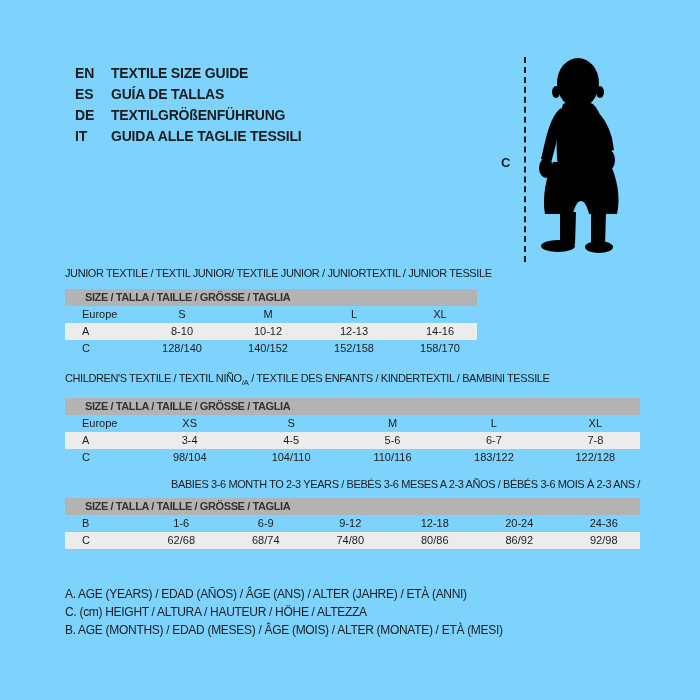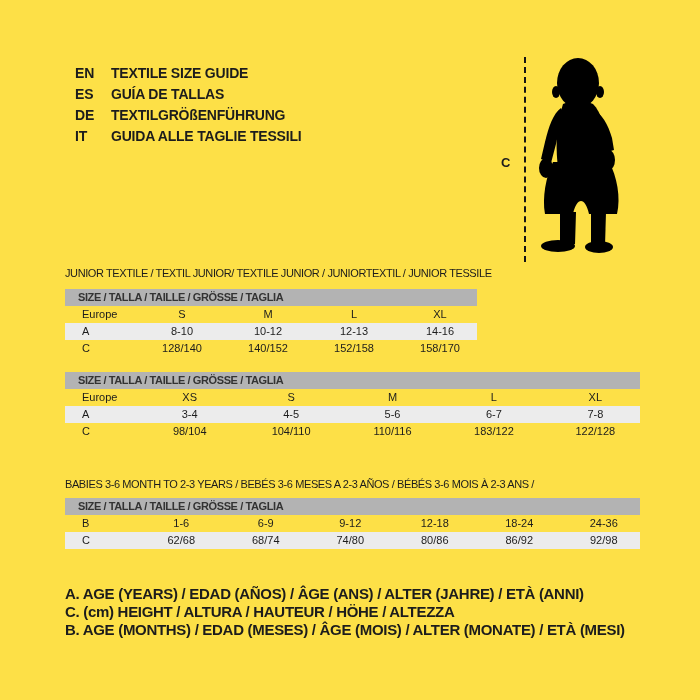--- a/index.html
+++ b/index.html
@@ -1,21 +1,21 @@
 <!DOCTYPE html>
 <html><head>
 <meta charset="utf-8">
 <style>
   * { box-sizing: border-box; }
   body { margin: 0; background: #fff; }
   .page {
     position: relative;
     width: 700px;
     height: 700px;
-    background: #fde047;
+    background: #7dd3fc;
     font-family: "Liberation Sans", sans-serif;
     color: #1c1c1c;
     overflow: hidden;
   }
 
   
   .lang-list { position: absolute; top: 63px; left: 75px; }
   .lang-row { display: flex; height: 21px; line-height: 21px;
               font-weight: bold; font-size: 14px; letter-spacing: -0.2px; }
   .lang-code { width: 36px; }
@@ -25,34 +25,34 @@
                   width: 0; border-left: 2px dashed #151515; }
   .measure-label { position: absolute; left: 501px; top: 155px;
                    font-size: 13px; font-weight: bold; }
   .baby-svg { position: absolute; left: 532px; top: 56px; }
 
   
   .table-block { position: absolute; left: 65px; }
   .tbl-title { font-size: 11px; font-weight: normal; letter-spacing: -0.4px;
                line-height: 13px; margin-bottom: 9px; white-space: nowrap; }
   .tbl-title sub { font-size: 8px; }
-  .t3 .tbl-title { line-height: 17px; margin-bottom: 5px; }
+  .t3 .tbl-title { line-height: 17px; margin-bottom: 5px; text-align: right; }
   .size-bar { height: 17px; line-height: 17px; background: #b3b3b3;
               color: #333333; font-weight: bold; font-size: 11px;
-              padding-left: 13px; letter-spacing: -0.4px; }
+              padding-left: 20px; letter-spacing: -0.4px; }
   .t-row { display: flex; height: 17px; line-height: 17px; font-size: 11px; }
   .rows .t-row:nth-child(even) { background: #ececec; }
   .cell { flex: 1; text-align: center; margin-left: 12px; }
   .cell.label { flex: 0 0 56px; text-align: left; padding-left: 5px; }
   .t1 .tbl { width: 412px; }
   .t2 .tbl, .t3 .tbl { width: 575px; }
 
   
   .footnotes { position: absolute; left: 65px; top: 585px; }
-  .footnote { font-size: 15px; font-weight: bold; line-height: 18px;
+  .footnote { font-size: 12px; font-weight: normal; line-height: 18px;
               letter-spacing: -0.3px; white-space: nowrap; }
 </style>
 </head>
 <body>
 
 <div class="page">
 
   <div class="lang-list">
     <div class="lang-row">
       <span class="lang-code">EN</span>
@@ -116,20 +116,21 @@
           <div class="cell">128/140</div>
           <div class="cell">140/152</div>
           <div class="cell">152/158</div>
           <div class="cell">158/170</div>
         </div>
       </div>
     </div>
   </section>
 
   <section class="table-block t2" style="top:372px">
+    <div class="tbl-title"><span>CHILDREN'S TEXTILE / TEXTIL NIÑO</span><sub>/A</sub><span> / TEXTILE DES ENFANTS / KINDERTEXTIL / BAMBINI TESSILE</span></div>
     <div class="tbl">
       <div class="size-bar">SIZE / TALLA / TAILLE / GRÖSSE / TAGLIA</div>
       <div class="rows">
         <div class="t-row">
           <div class="cell label">Europe</div>
           <div class="cell">XS</div>
           <div class="cell">S</div>
           <div class="cell">M</div>
           <div class="cell">L</div>
           <div class="cell">XL</div>
@@ -160,21 +161,21 @@
     </div>
     <div class="tbl">
       <div class="size-bar">SIZE / TALLA / TAILLE / GRÖSSE / TAGLIA</div>
       <div class="rows">
         <div class="t-row">
           <div class="cell label">B</div>
           <div class="cell">1-6</div>
           <div class="cell">6-9</div>
           <div class="cell">9-12</div>
           <div class="cell">12-18</div>
-          <div class="cell">18-24</div>
+          <div class="cell">20-24</div>
           <div class="cell">24-36</div>
         </div>
         <div class="t-row">
           <div class="cell label">C</div>
           <div class="cell">62/68</div>
           <div class="cell">68/74</div>
           <div class="cell">74/80</div>
           <div class="cell">80/86</div>
           <div class="cell">86/92</div>
           <div class="cell">92/98</div>

